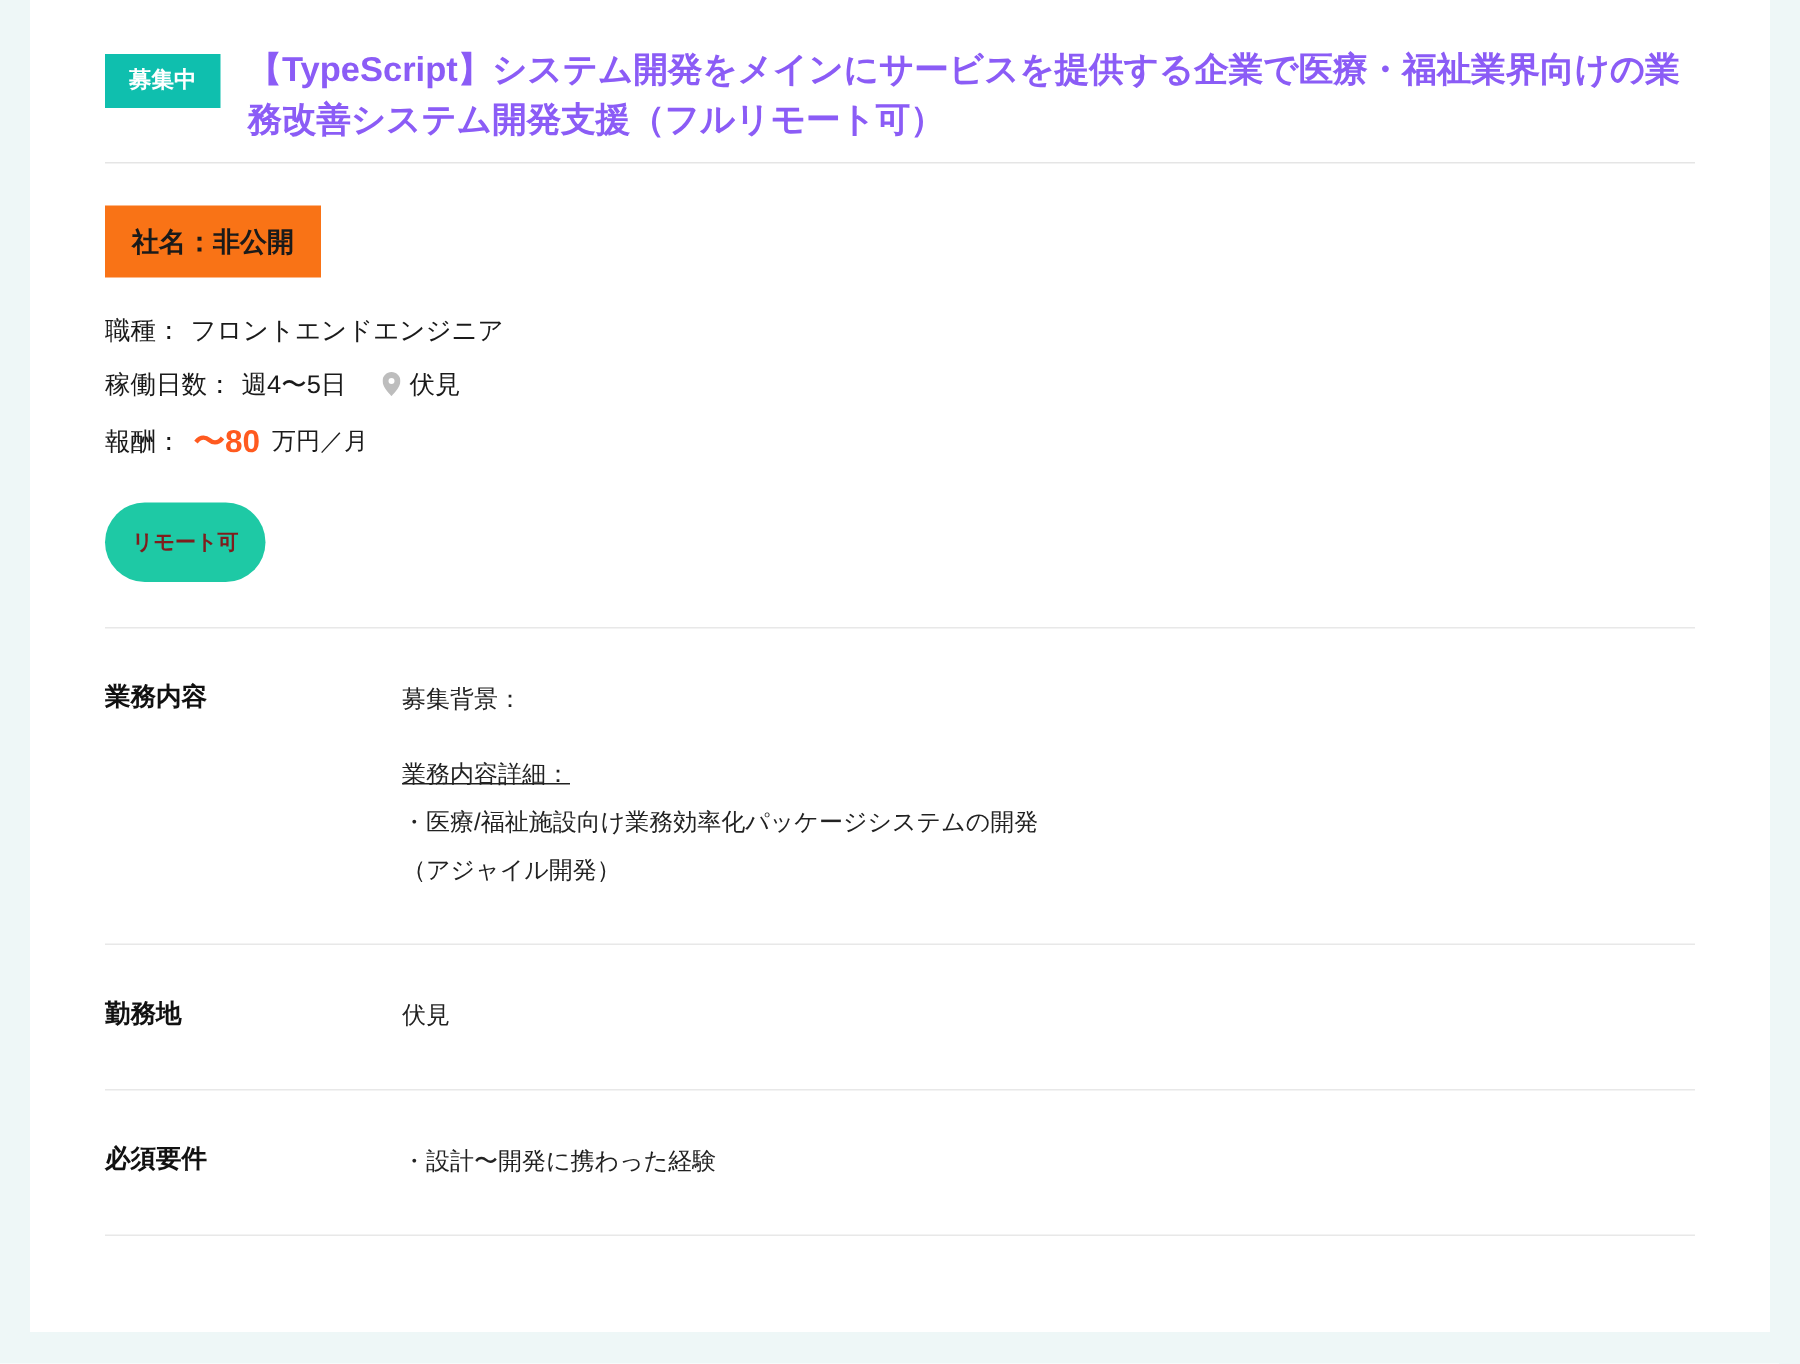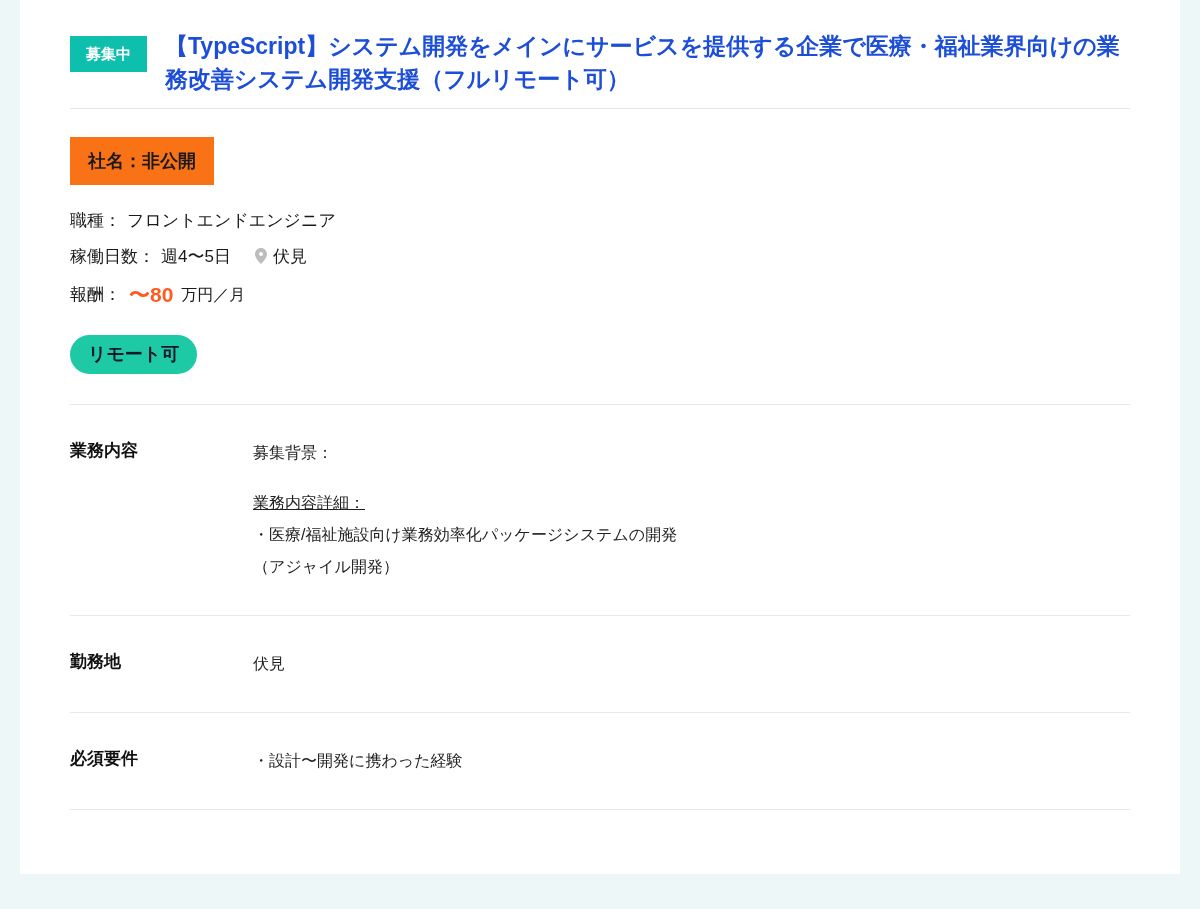--- a/index.html
+++ b/index.html
@@ -29,21 +29,21 @@
     font-size: 15px;
     font-weight: 600;
     padding: 6px 16px;
     white-space: nowrap;
     margin-top: 6px;
   }
   .title {
     font-size: 23px;
     font-weight: 700;
     line-height: 1.45;
-    color: #1d4ed8;
+    color: #8b5cf6;
   }
   .summary {
     padding: 28px 0 30px 0;
   }
   .company-box {
     display: inline-block;
     background: #f97316;
     padding: 10px 18px;
     font-size: 18px;
     font-weight: 700;
@@ -68,32 +68,32 @@
   .salary-amount {
     color: #ff5a1f;
     font-weight: 800;
     font-size: 21px;
     margin: 0 2px;
   }
   .salary-unit { font-size: 16px; }
   .remote-pill {
     display: inline-block;
     background: #1ec9a5;
-    color: #0f172a;
-    font-size: 18px;
+    color: #7f1d1d;
+    font-size: 14px;
     font-weight: 600;
-    padding: 5px 18px;
+    padding: 15px 18px;
     border-radius: 999px;
     margin-top: 16px;
   }
   .section {
     display: flex;
     padding: 32px 0;
     border-top: 1px solid #e8e8e8;
-    gap: 23px;
+    gap: 38px;
   }
   .section-label {
     flex: 0 0 160px;
     font-size: 17px;
     font-weight: 700;
     color: #111;
   }
   .section-body {
     flex: 1;
     font-size: 16px;

